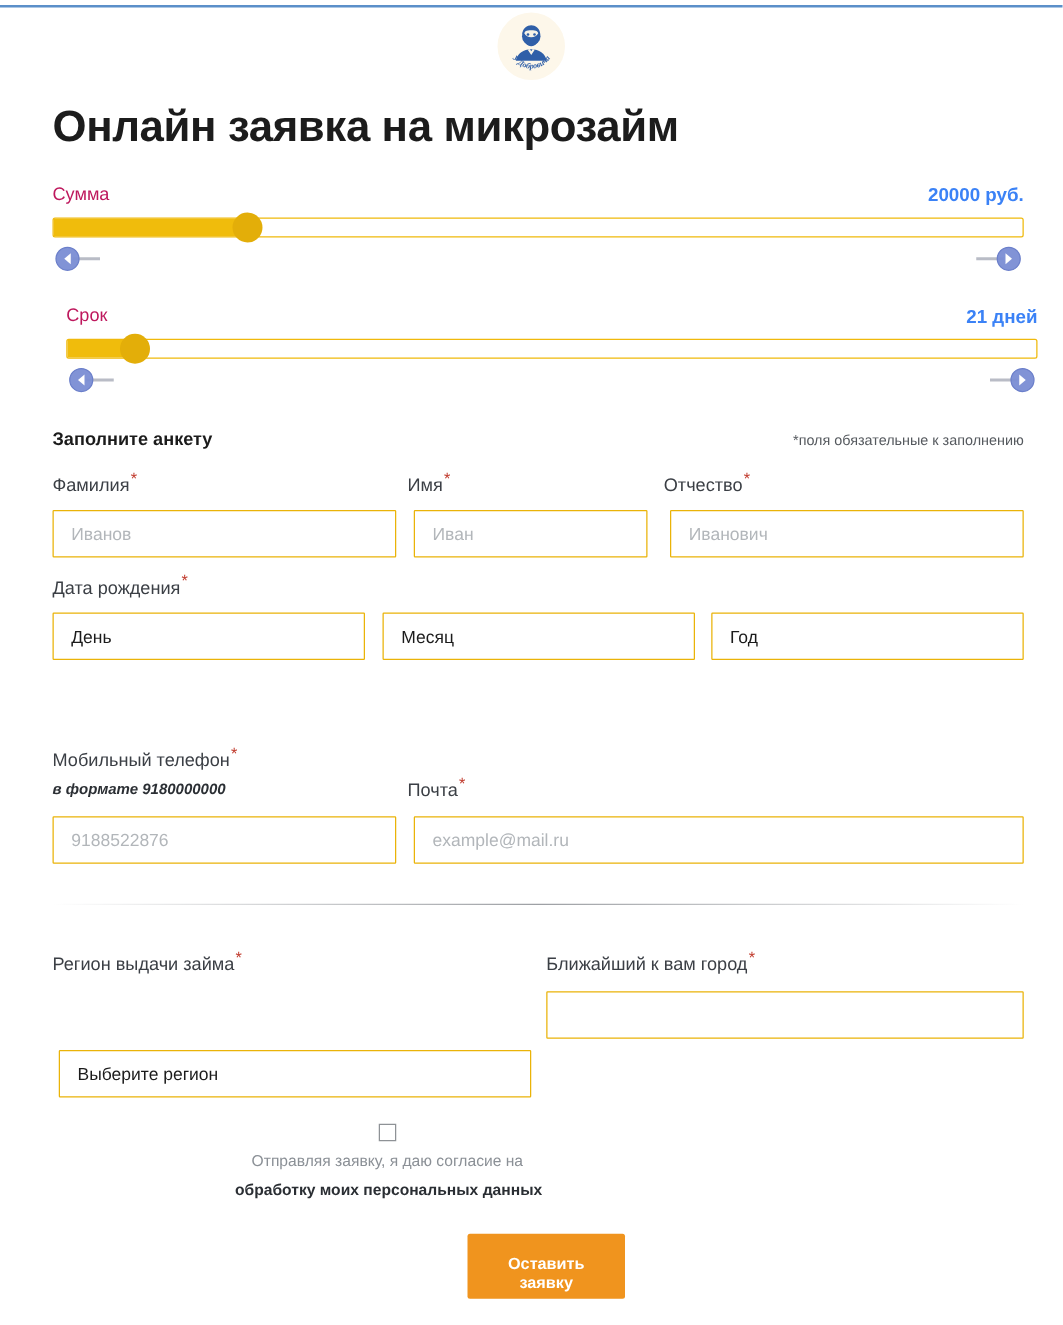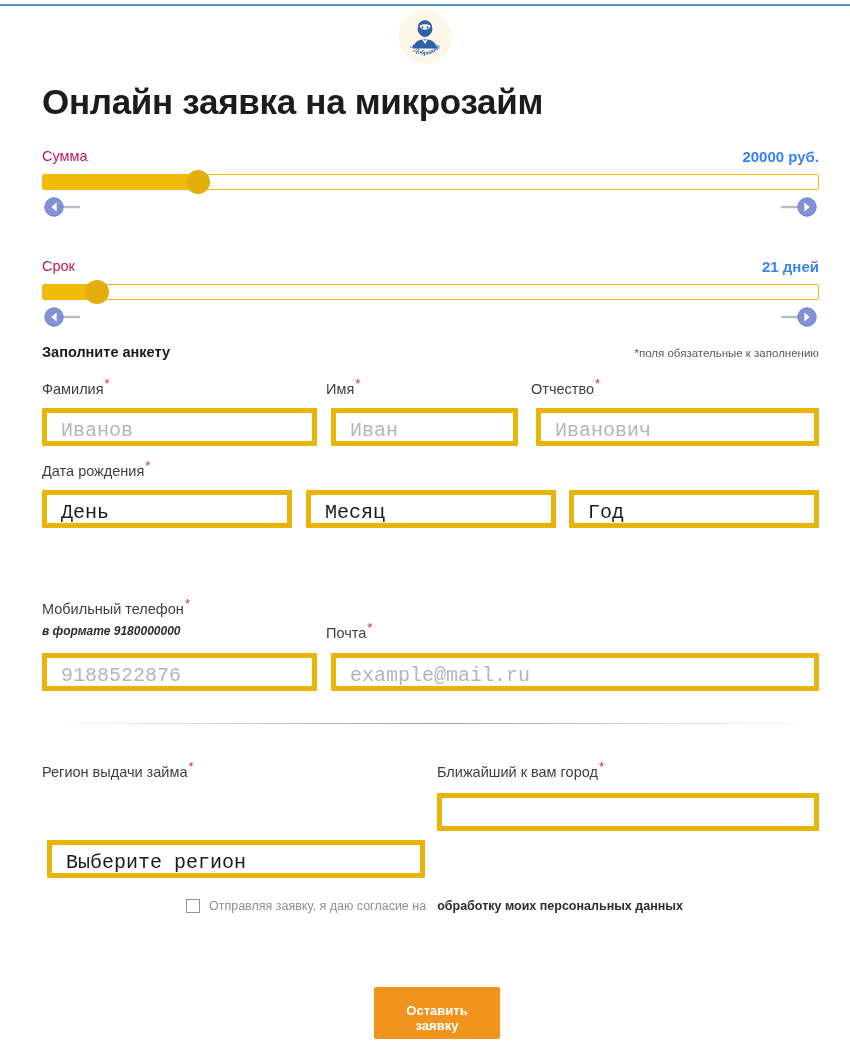--- a/index.html
+++ b/index.html
@@ -148,27 +148,27 @@
     font-size: 12px;
     font-style: italic;
     font-weight: 700;
     color: #2b2f34;
     white-space: nowrap;
   }
 
   .box {
     position: absolute;
     box-sizing: border-box;
-    border: 5px solid #eab308;
+    border: 1px solid #eab308;
     background: #ffffff;
     height: 38px;
     line-height: 36px;
     padding: 0 14px;
-    font-size: 20px;
-    font-family: Liberation Mono, monospace;
+    font-size: 14px;
+    font-family: Liberation Sans, sans-serif;
     color: #1b1b1b;
     border-radius: 1px;
   }
   .box.ph { color: #b2b6ba; }
 
   
   .divider {
     position: absolute;
     left: 42px;
     top: 723px;
@@ -178,20 +178,21 @@
   }
 
   
   .consent {
     position: absolute;
     left: 186px;
     top: 899px;
     display: flex;
     align-items: center;
     gap: 9px;
+    flex-direction: column;
   }
   .checkbox {
     width: 14px;
     height: 14px;
     border: 1px solid #8e9296;
     background: #fff;
     box-sizing: border-box;
     flex: 0 0 auto;
   }
   .consent-text {
@@ -284,21 +285,21 @@
         <svg width="40" height="22" viewBox="0 0 40 22">
           <line x1="2" y1="11" x2="24" y2="11" stroke="#b9bcc6" stroke-width="2.4"></line>
           <circle cx="28" cy="11" r="9.2" fill="#7a8dd4" opacity="0.95"></circle>
           <circle cx="28" cy="11" r="9.2" fill="none" stroke="#6b7fca" stroke-width="1"></circle>
           <path d="M25.4 6.6 L30.6 11 L25.4 15.4 Z" fill="#ffffff"></path>
         </svg>
       </span>
     </div>
   </div>
 
-  <div class="slider-block" style="top:258px;">
+  <div class="slider-block" style="top:245px;margin-left:11px;">
     <div class="slider-head">
       <span class="slider-label">Срок</span>
       <span class="slider-value">21 дней</span>
     </div>
     <div class="track">
       <div class="track-fill" id="fill1" style="width: 7%;"></div>
       <div class="thumb" id="thumb1" style="left: 7%;"></div>
     </div>
     <div class="arrows">
       <span class="arrow-left">

